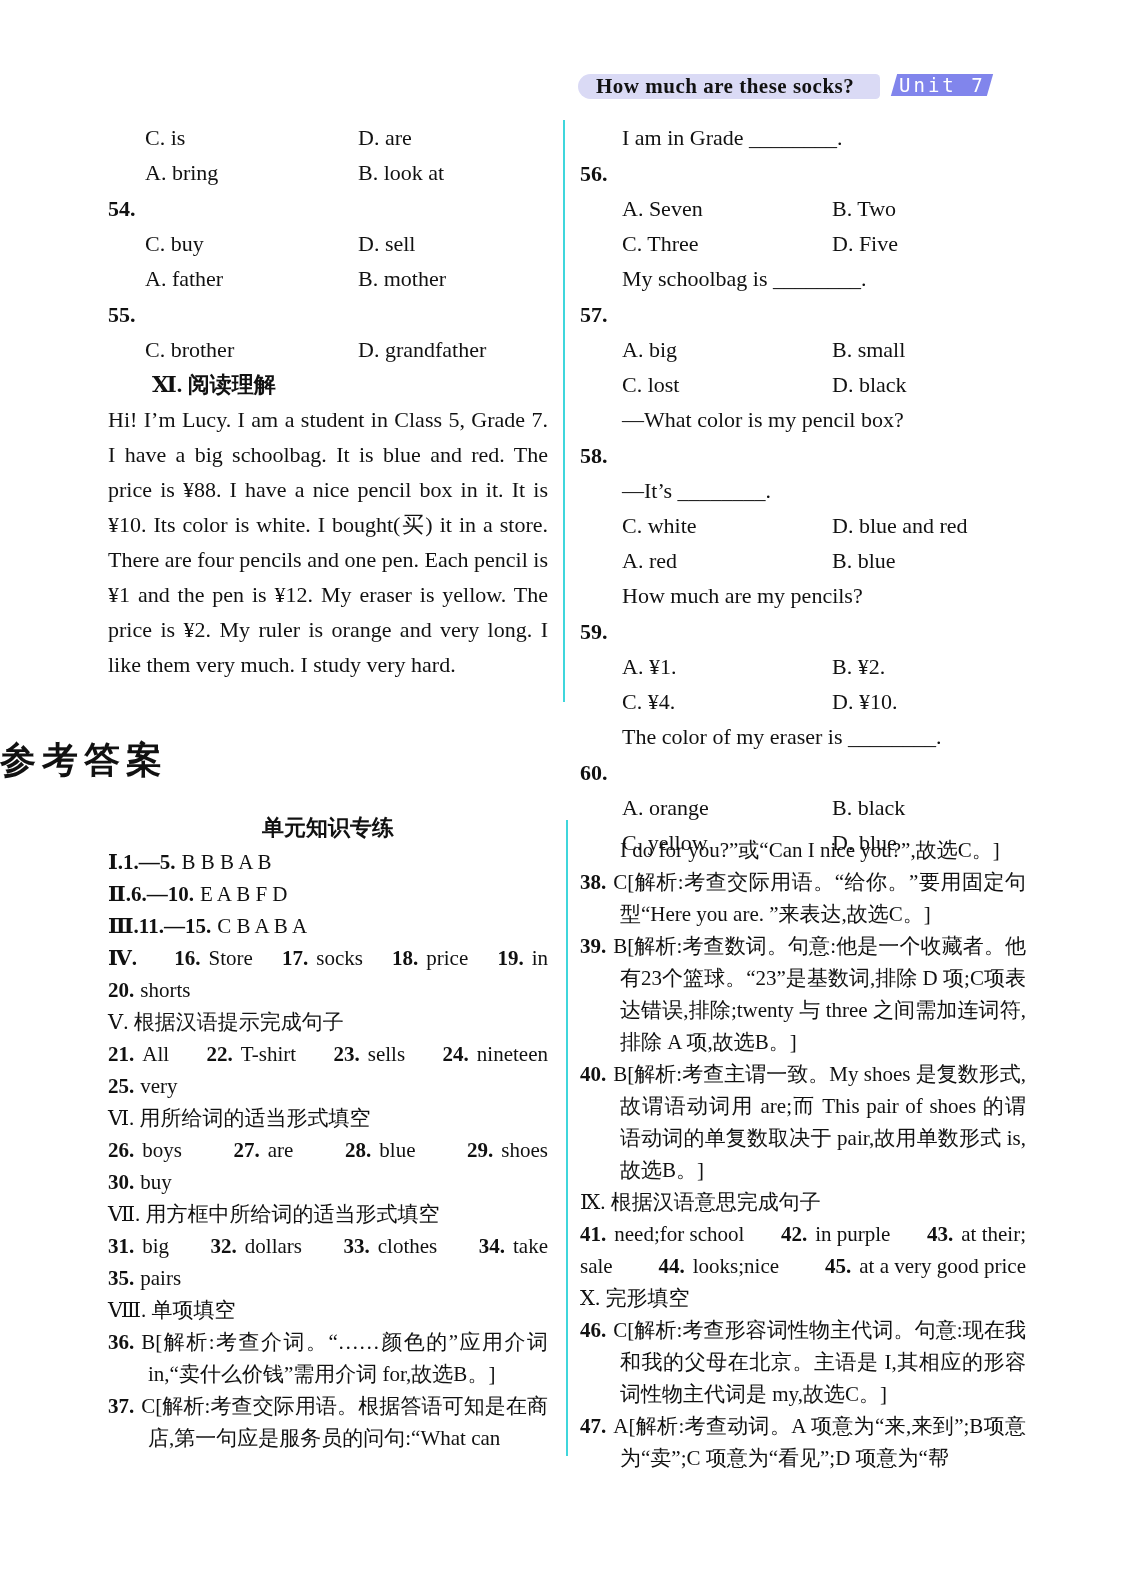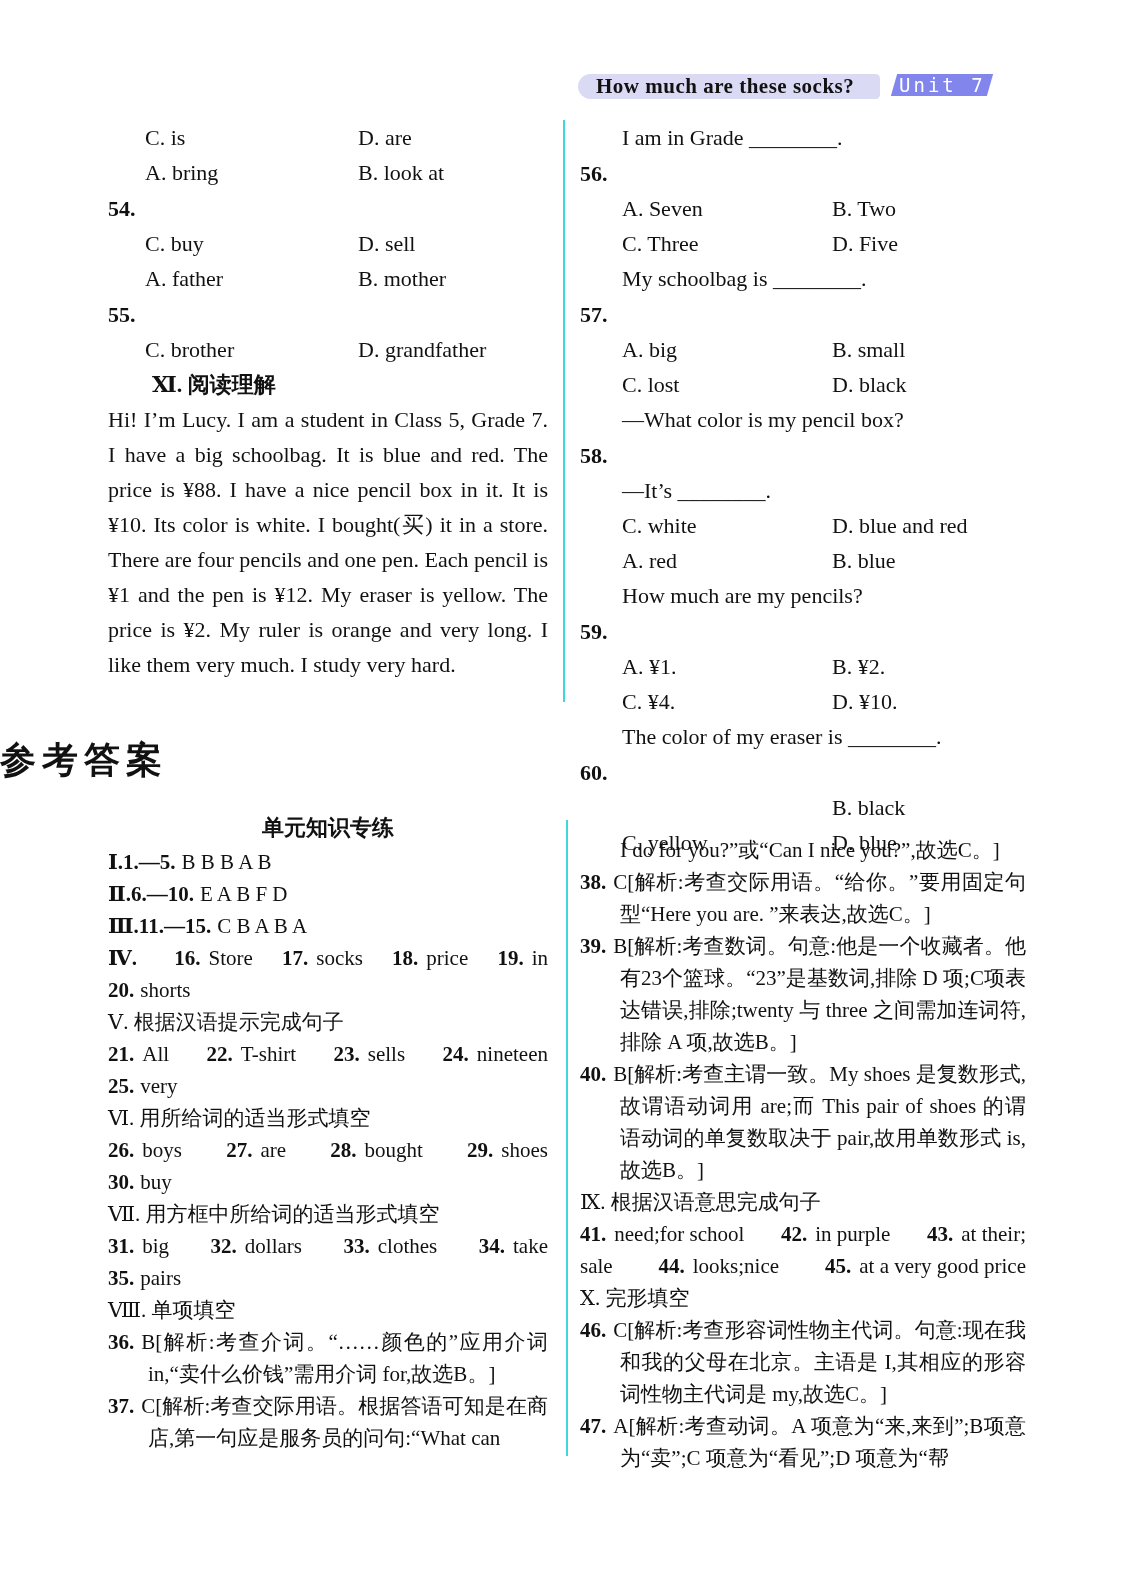--- a/index.html
+++ b/index.html
@@ -161,20 +161,21 @@
     </div>
     <div class="qrow">
       <span class="opt1">C. ¥4.</span>
       <span class="opt2">D. ¥10.</span>
     </div>
     <div class="qrow">
       <b class="qnum">60.</b>
       <span class="stem">The color of my eraser is ________.</span>
     </div>
     <div class="qrow">
+      <span class="opt1">A. orange</span>
       <span class="opt2">B. black</span>
     </div>
     <div class="qrow">
       <span class="opt1">C. yellow</span>
       <span class="opt2">D. blue</span>
     </div>
   </div>
 
   <h1 class="answers-title">参考答案</h1>
 
@@ -210,21 +211,21 @@
       <span class="grp"><b class="b">24.</b><span>nineteen</span></span>
     </div>
     <div class="aline">
       <span class="b">25.</span><span>very</span>
     </div>
 
     <div class="ahead">Ⅵ. 用所给词的适当形式填空</div>
     <div class="aline spread">
       <span class="grp"><b class="b">26.</b><span>boys</span></span>
       <span class="grp"><b class="b">27.</b><span>are</span></span>
-      <span class="grp"><b class="b">28.</b><span>bought</span></span>
+      <span class="grp"><b class="b">28.</b><span>blue</span></span>
       <span class="grp"><b class="b">29.</b><span>shoes</span></span>
     </div>
     <div class="aline">
       <span class="b">30.</span><span>buy</span>
     </div>
 
     <div class="ahead">Ⅶ. 用方框中所给词的适当形式填空</div>
     <div class="aline spread">
       <span class="grp"><b class="b">31.</b><span>big</span></span>
       <span class="grp"><b class="b">32.</b><span>dollars</span></span>

